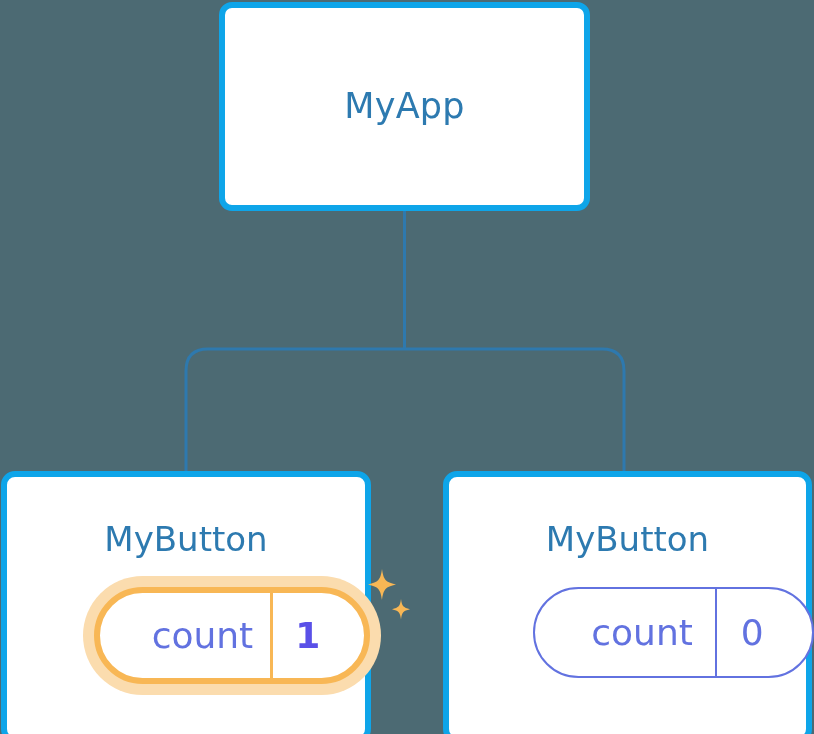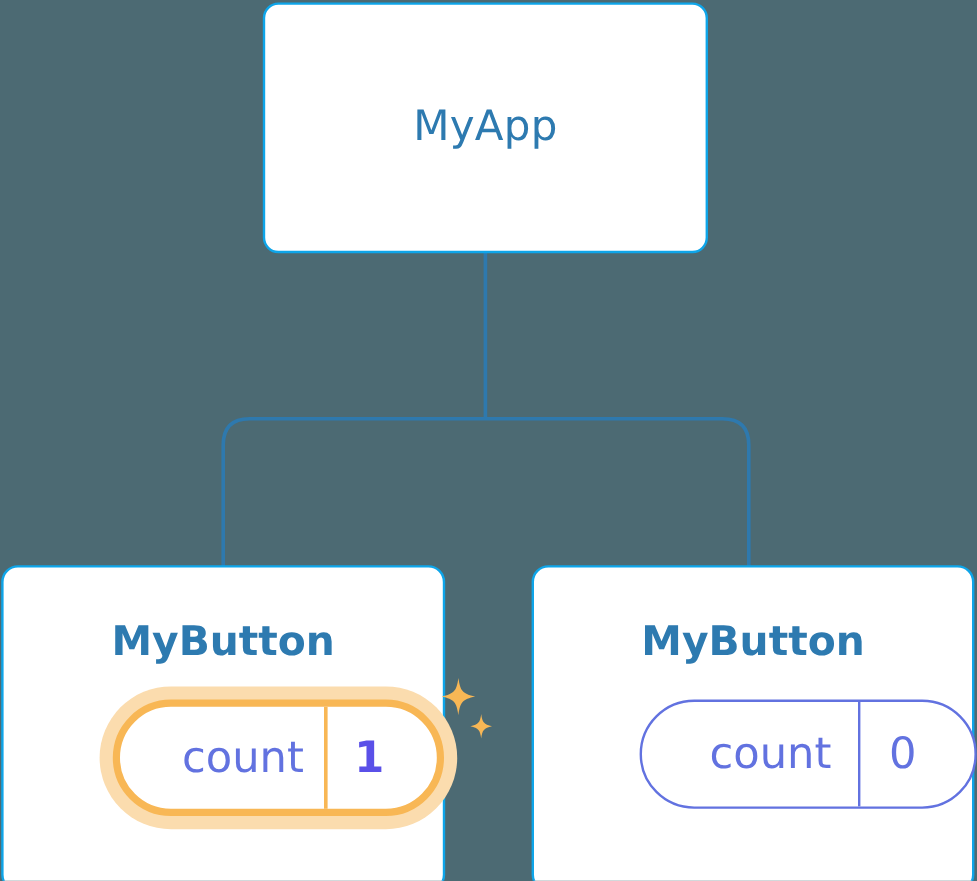--- a/index.html
+++ b/index.html
@@ -28,21 +28,21 @@
     top: 0;
     width: 814px;
     height: 734px;
     pointer-events: none;
   }
 
   
   .node {
     position: absolute;
     background: #ffffff;
-    border: 2px solid #0ea5e9;
+    border: 6px solid #0ea5e9;
     border-radius: 13px;
     box-sizing: border-box;
   }
   #node-root {
     left: 219px;
     top: 2px;
     width: 371px;
     height: 209px;
     display: flex;
     align-items: center;
@@ -72,21 +72,21 @@
     border-radius: 14px;
   }
   .child-title {
     position: absolute;
     top: 45px;
     left: 0;
     width: 100%;
     text-align: center;
     color: #2d7ab0;
     font-size: 34px;
-    font-weight: 700;
+    font-weight: 400;
     line-height: 1;
     white-space: nowrap;
   }
 
   
   .pill-wrap {
     position: absolute;
     top: 110px;
     left: 0;
     width: 100%;

